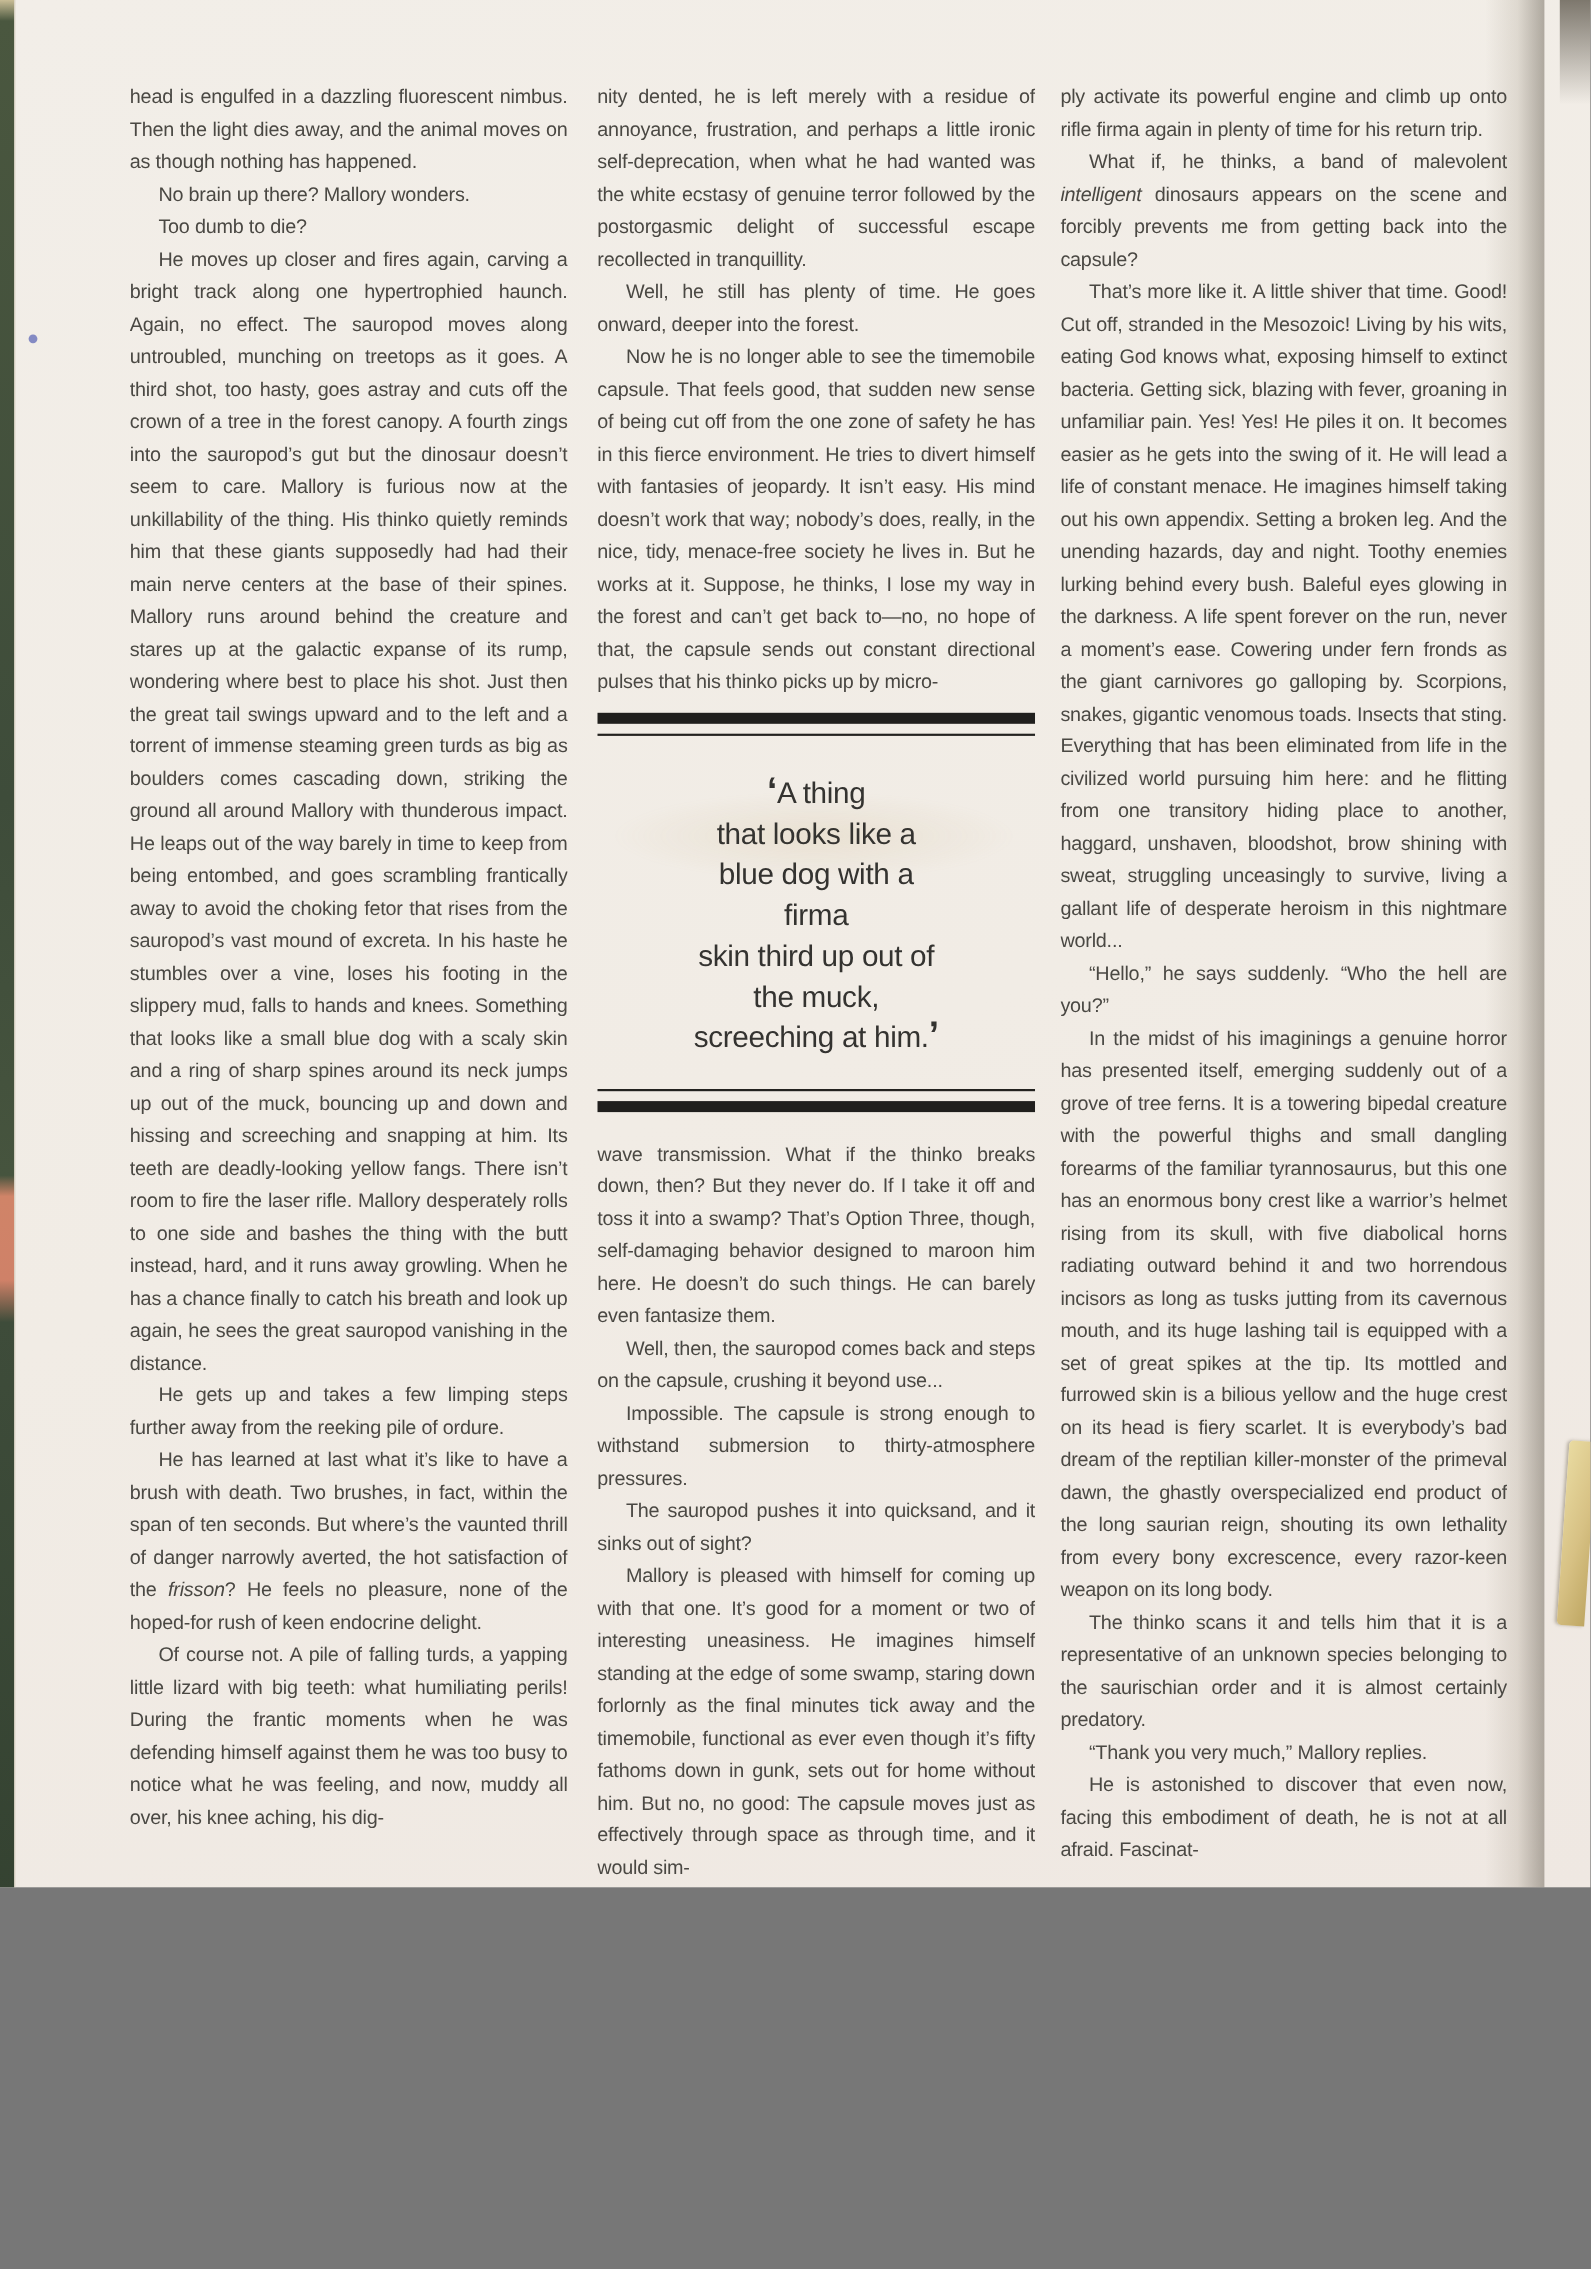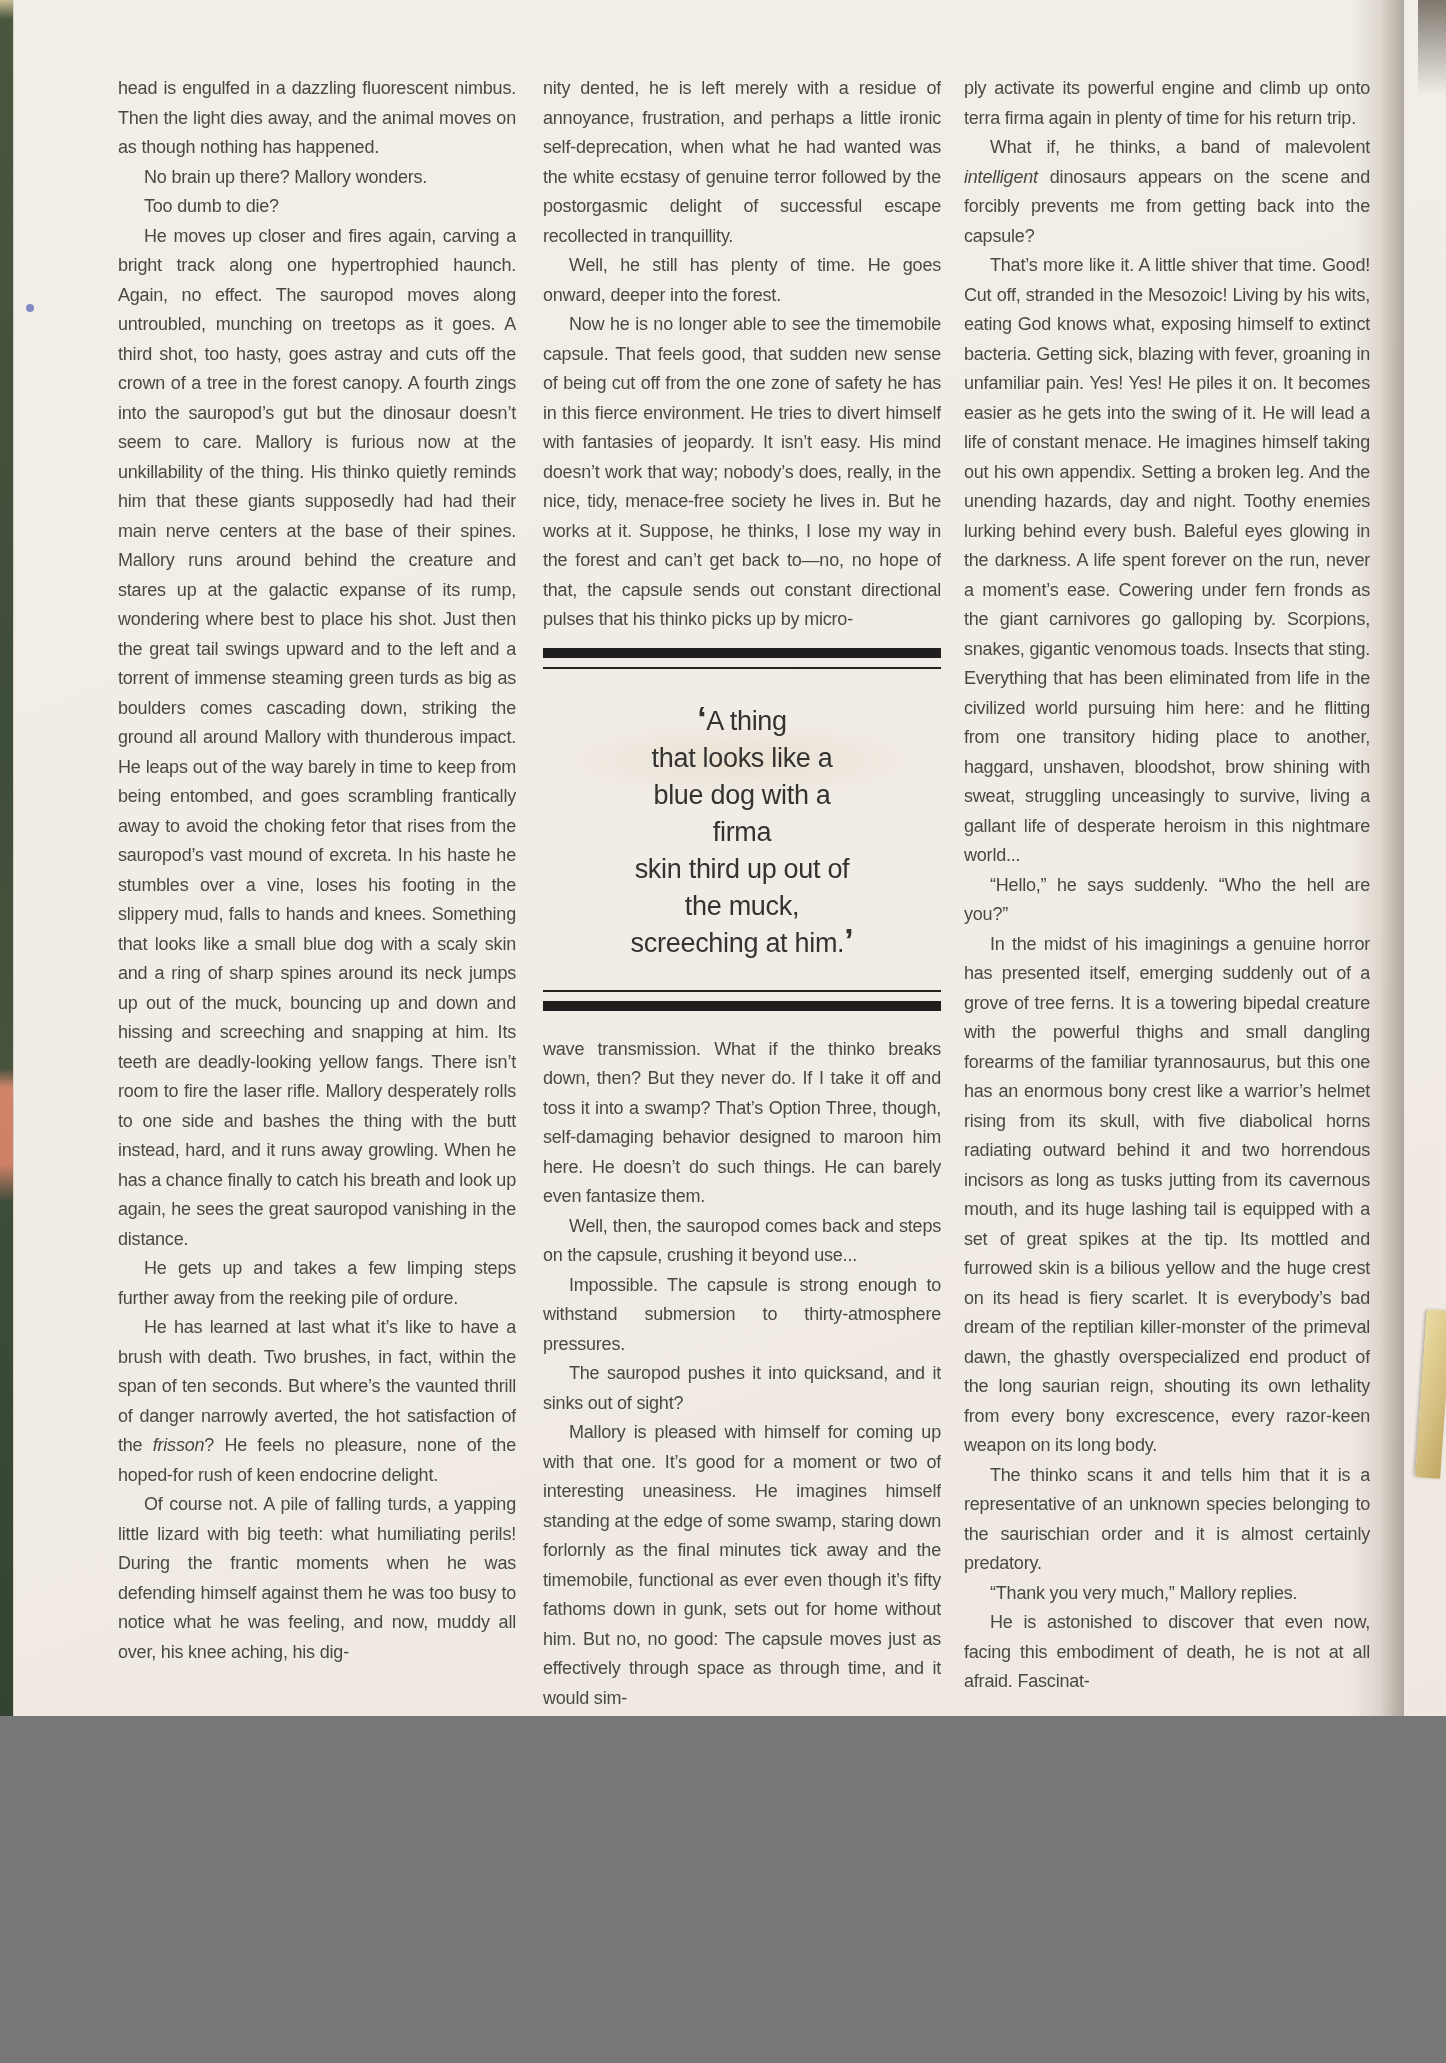--- a/index.html
+++ b/index.html
@@ -130,21 +130,21 @@
     <div>
         <p class="para"><span>wave transmission. What if the thinko breaks down, then? But they never do. If I take it off and toss it into a swamp? That’s Option Three, though, self-damaging behavior designed to maroon him here. He doesn’t do such things. He can barely even fantasize them.</span></p>
         <p class="para indent"><span>Well, then, the sauropod comes back and steps on the capsule, crushing it beyond use...</span></p>
         <p class="para indent"><span>Impossible. The capsule is strong enough to withstand submersion to thirty-atmosphere pressures.</span></p>
         <p class="para indent"><span>The sauropod pushes it into quicksand, and it sinks out of sight?</span></p>
         <p class="para indent"><span>Mallory is pleased with himself for coming up with that one. It’s good for a moment or two of interesting uneasiness. He imagines himself standing at the edge of some swamp, staring down forlornly as the final minutes tick away and the timemobile, functional as ever even though it’s fifty fathoms down in gunk, sets out for home without him. But no, no good: The capsule moves just as effectively through space as through time, and it would sim-</span></p>
       </div>
   </div>
 
   <div id="col3" class="col">
-      <p class="para"><span>ply activate its powerful engine and climb up onto terra firma again in plenty of time for his return trip.</span></p>
+      <p class="para"><span>ply activate its powerful engine and climb up onto rifle firma again in plenty of time for his return trip.</span></p>
       <p class="para indent"><span>What if, he thinks, a band of malevolent </span><span class="ital">intelligent</span><span> dinosaurs appears on the scene and forcibly prevents me from getting back into the capsule?</span></p>
       <p class="para indent"><span>That’s more like it. A little shiver that time. Good! Cut off, stranded in the Mesozoic! Living by his wits, eating God knows what, exposing himself to extinct bacteria. Getting sick, blazing with fever, groaning in unfamiliar pain. Yes! Yes! He piles it on. It becomes easier as he gets into the swing of it. He will lead a life of constant menace. He imagines himself taking out his own appendix. Setting a broken leg. And the unending hazards, day and night. Toothy enemies lurking behind every bush. Baleful eyes glowing in the darkness. A life spent forever on the run, never a moment’s ease. Cowering under fern fronds as the giant carnivores go galloping by. Scorpions, snakes, gigantic venomous toads. Insects that sting. Everything that has been eliminated from life in the civilized world pursuing him here: and he flitting from one transitory hiding place to another, haggard, unshaven, bloodshot, brow shining with sweat, struggling unceasingly to survive, living a gallant life of desperate heroism in this nightmare world...</span></p>
       <p class="para indent"><span>“Hello,” he says suddenly. “Who the hell are you?”</span></p>
       <p class="para indent"><span>In the midst of his imaginings a genuine horror has presented itself, emerging suddenly out of a grove of tree ferns. It is a towering bipedal creature with the powerful thighs and small dangling forearms of the familiar tyrannosaurus, but this one has an enormous bony crest like a warrior’s helmet rising from its skull, with five diabolical horns radiating outward behind it and two horrendous incisors as long as tusks jutting from its cavernous mouth, and its huge lashing tail is equipped with a set of great spikes at the tip. Its mottled and furrowed skin is a bilious yellow and the huge crest on its head is fiery scarlet. It is everybody’s bad dream of the reptilian killer-monster of the primeval dawn, the ghastly overspecialized end product of the long saurian reign, shouting its own lethality from every bony excrescence, every razor-keen weapon on its long body.</span></p>
       <p class="para indent"><span>The thinko scans it and tells him that it is a representative of an unknown species belonging to the saurischian order and it is almost certainly predatory.</span></p>
       <p class="para indent"><span>“Thank you very much,” Mallory replies.</span></p>
       <p class="para indent"><span>He is astonished to discover that even now, facing this embodiment of death, he is not at all afraid. Fascinat-</span></p>
     </div>
 
   <div id="folio">

